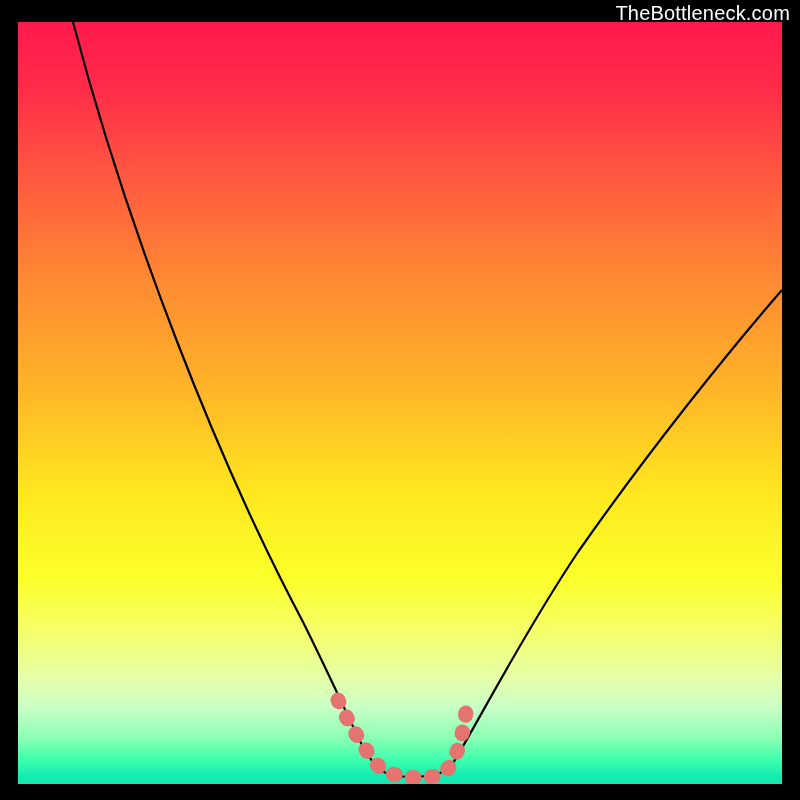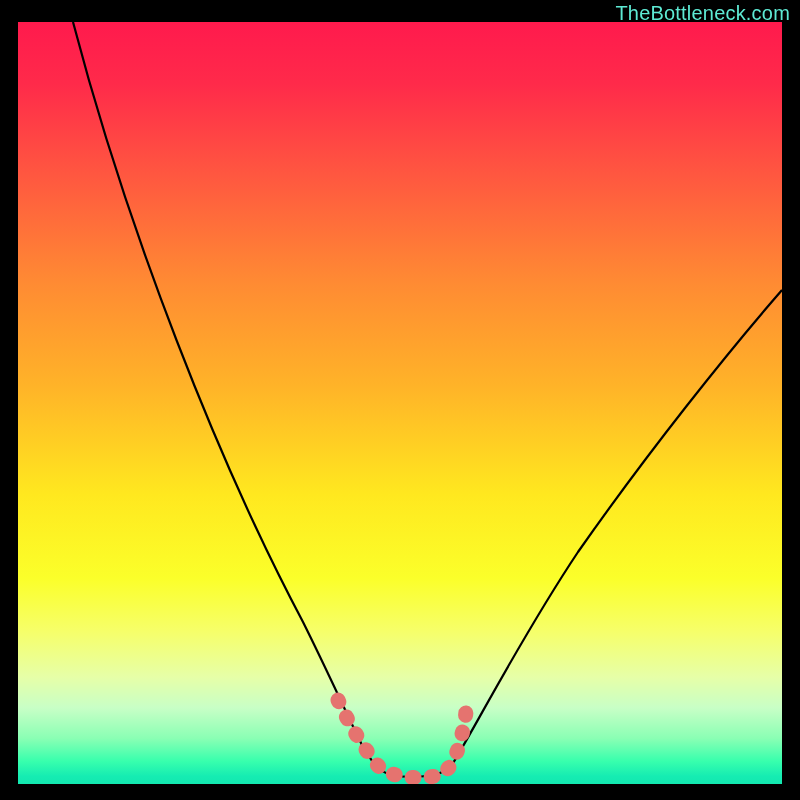--- a/index.html
+++ b/index.html
@@ -38,21 +38,21 @@
     position: absolute;
     left: 0;
     top: 0;
     width: 764px;
     height: 762px;
   }
   .watermark {
     position: absolute;
     top: 2px;
     right: 10px;
-    color: #5eead4;
+    color: #ffffff;
     font-size: 20px;
     font-weight: 500;
     letter-spacing: 0.2px;
   }
 </style>
 </head>
 <body>
 
 <div class="frame">
   <svg class="curve" viewBox="0 0 764 762" preserveAspectRatio="none">

